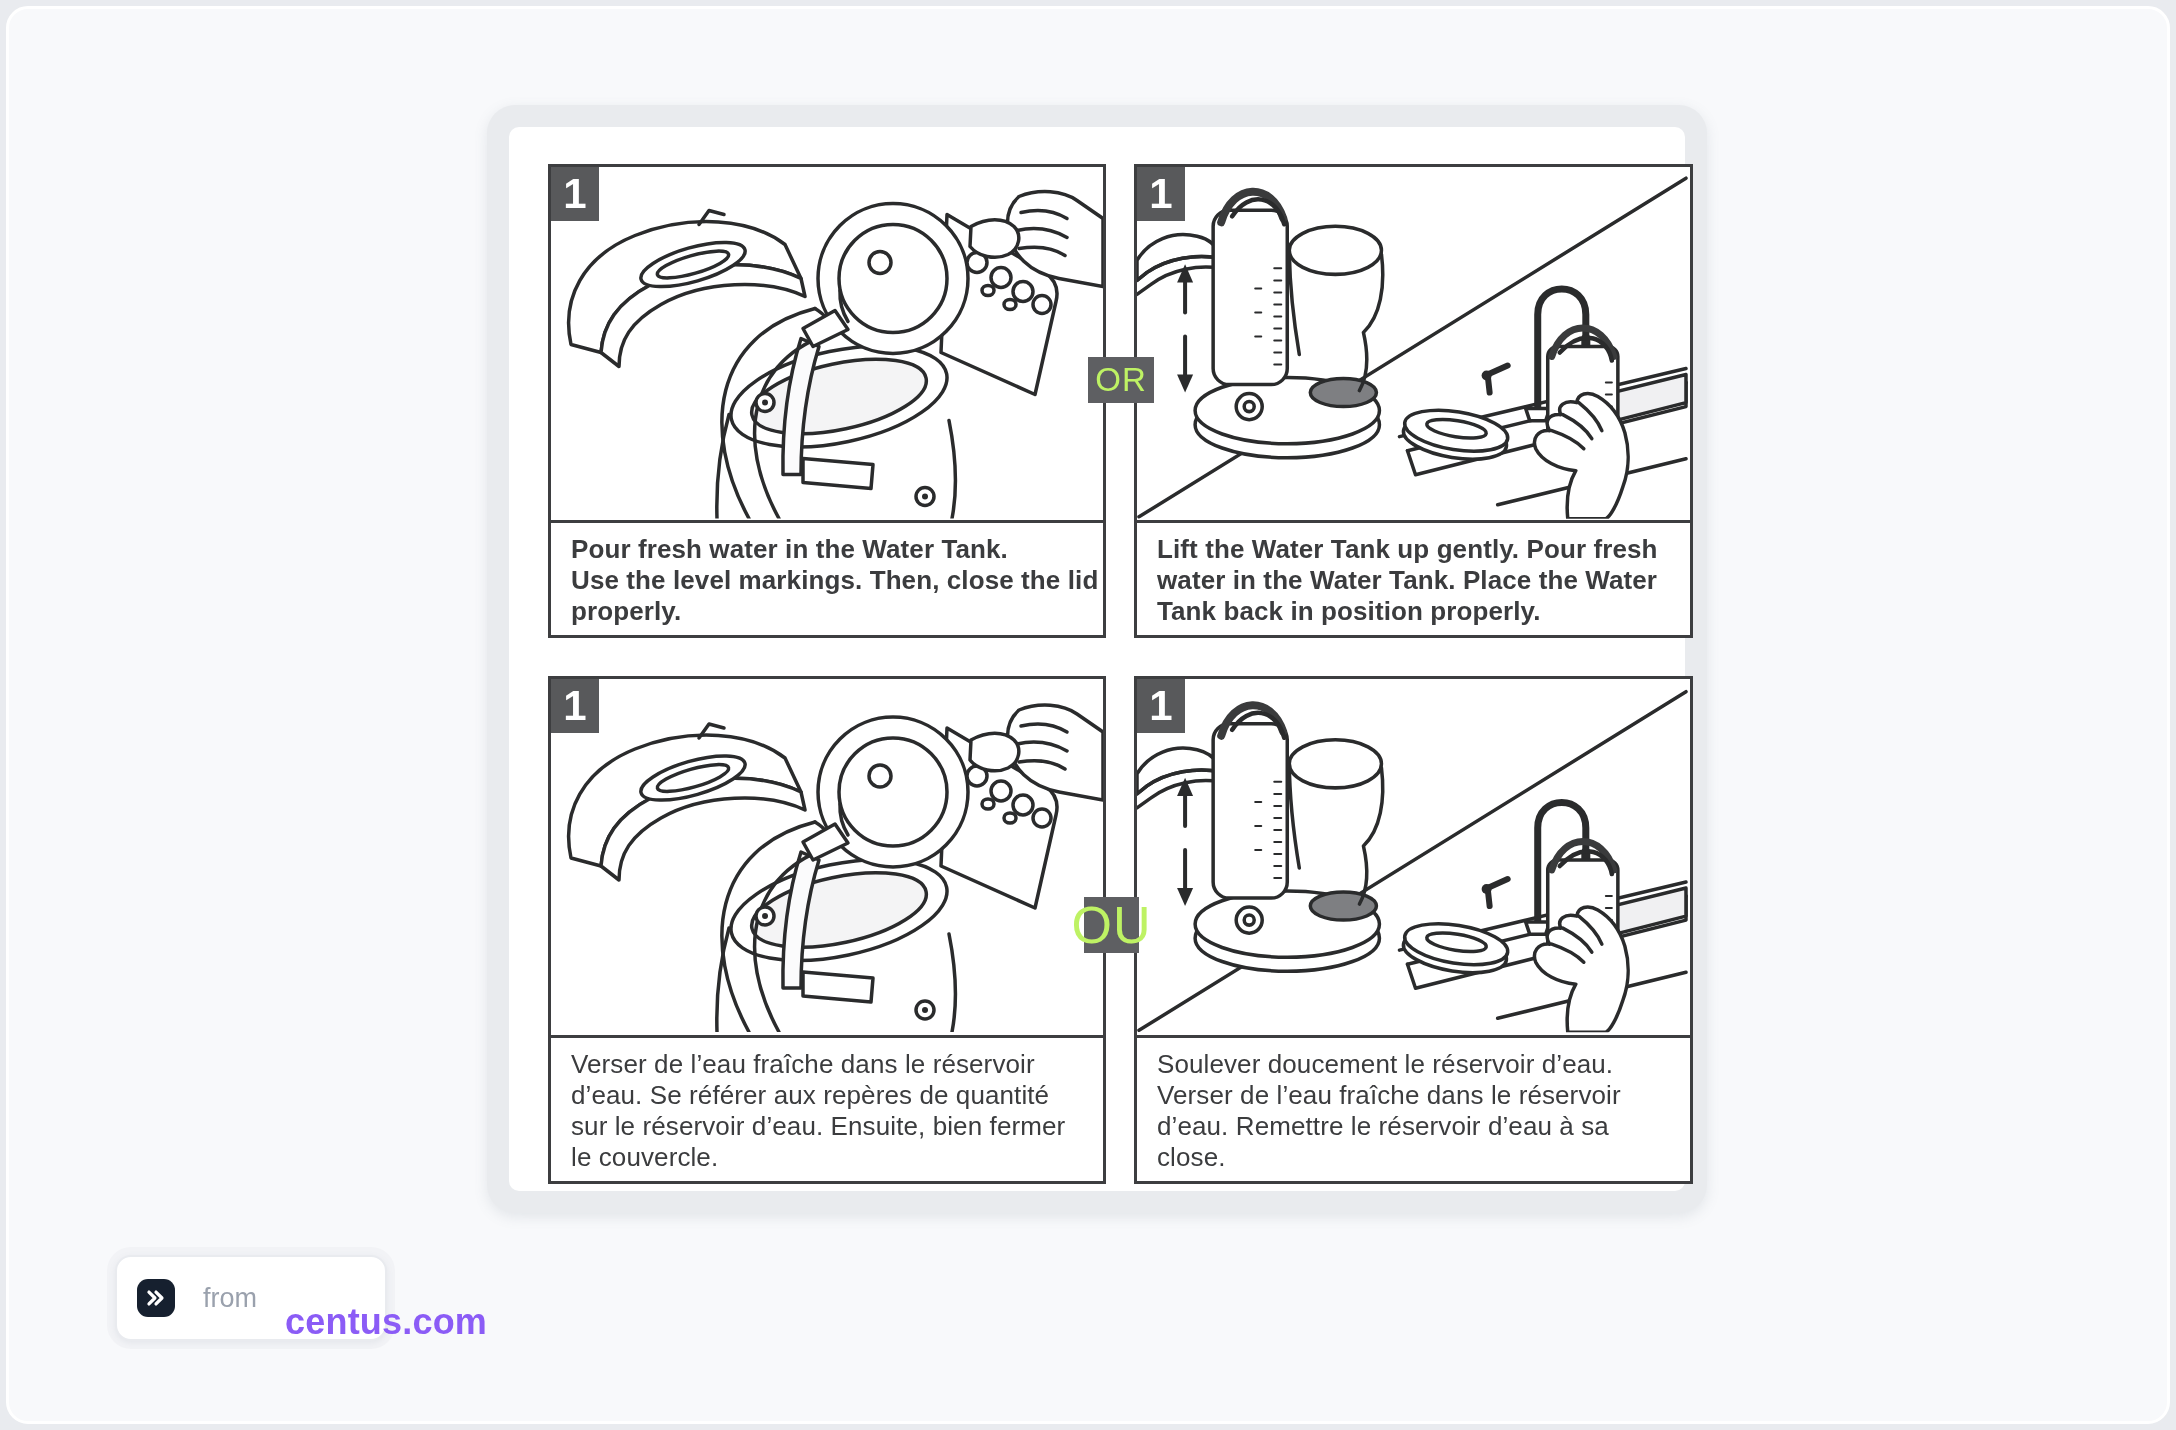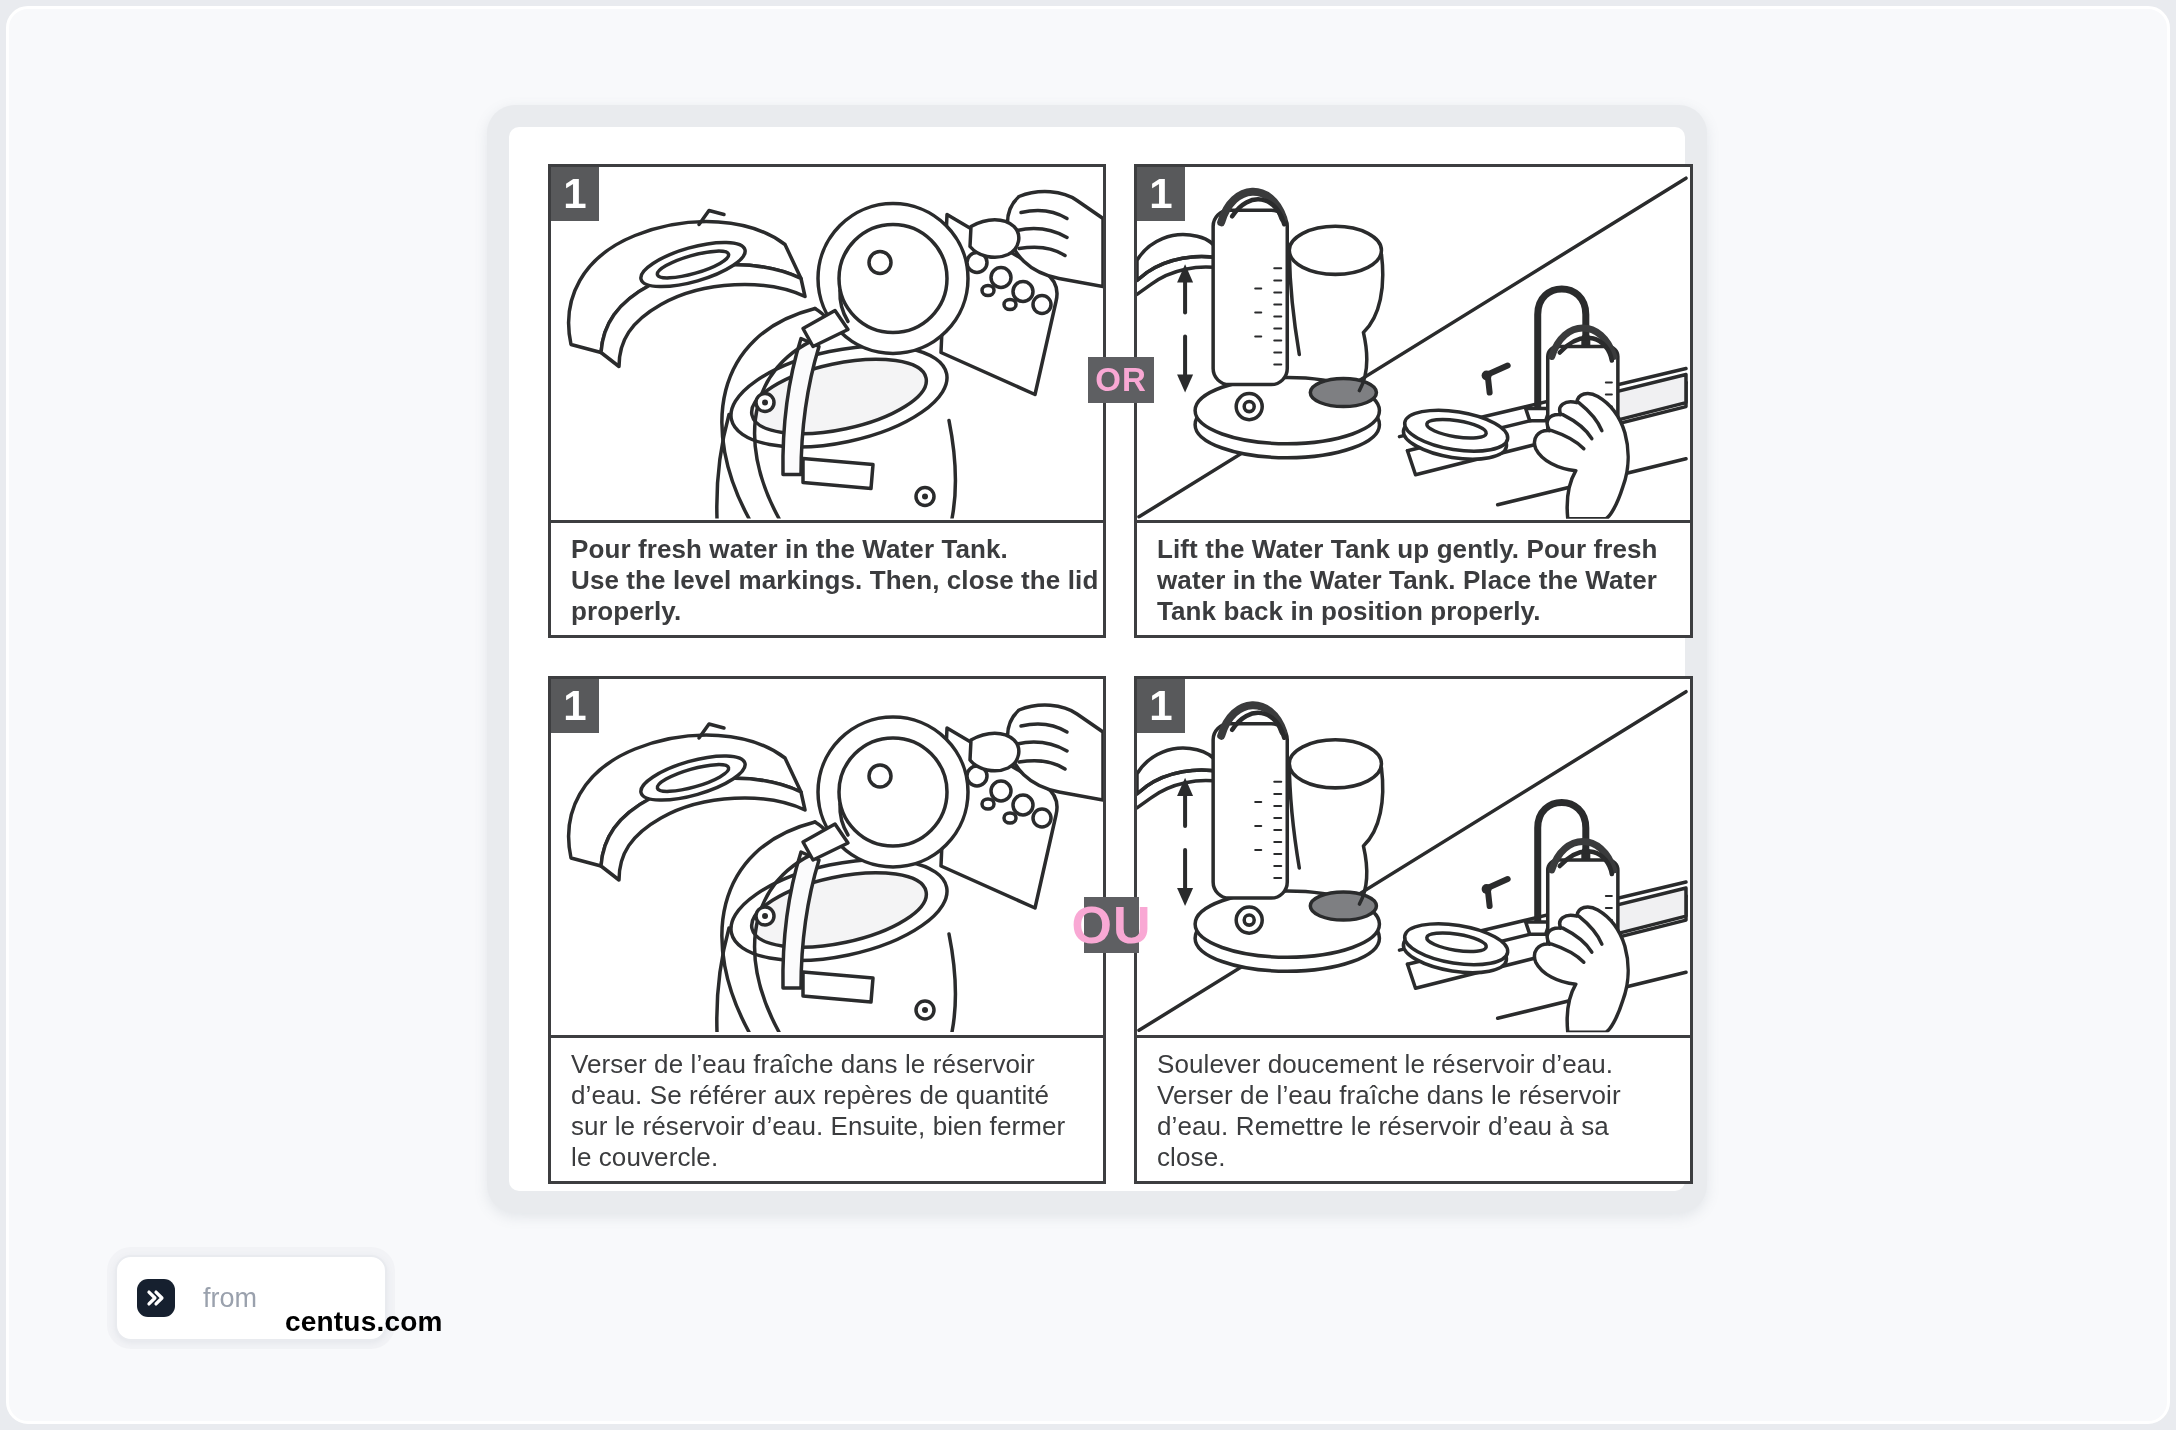--- a/index.html
+++ b/index.html
@@ -44,44 +44,44 @@
   .panel-caption{
     border-top:3px solid #3d3e40;
     padding:11px 6px 0 20px;
     font-size:26px;line-height:31px;color:#3b3c3e;
     white-space:pre;overflow:hidden;
     letter-spacing:.1px;
   }
   .row1 .panel-caption{height:101px;font-weight:bold;}
   .row2 .panel-caption{height:132px;}
   .connector{
-    position:absolute;z-index:6;background:#5e5f62;color:#f9a8d4;
+    position:absolute;z-index:6;background:#5e5f62;color:#bef264;
     display:flex;align-items:center;justify-content:center;
-    font-weight:700;letter-spacing:1px;
+    font-weight:400;letter-spacing:1px;
   }
   .connector.or{left:579px;top:230px;width:66px;height:46px;font-size:33px;}
   .connector.ou{left:575px;top:770px;width:55px;height:56px;font-size:52px;}
 
   
   .attr-outer{
     position:absolute;left:98px;top:1238px;width:288px;height:102px;
     background:#f2f3f6;border-radius:24px;
   }
   .attr-inner{
     position:absolute;left:8px;top:8px;right:8px;bottom:8px;
     background:#ffffff;border:2px solid #e9ebef;border-radius:16px;
     display:flex;align-items:center;gap:28px;padding:0 20px;box-sizing:border-box;
     box-shadow:0 2px 6px rgba(120,130,145,.10);
   }
   .attr-icon{
     width:38px;height:38px;border-radius:11px;background:#16202f;
     display:flex;align-items:center;justify-content:center;flex:none;
   }
   .attr-from{font-size:27px;color:#9aa1ad;}
-  .attr-domain{font-size:28px;font-weight:700;color:#000000;letter-spacing:.2px;margin-top:48px;}
+  .attr-domain{font-size:36px;font-weight:700;color:#8b5cf6;letter-spacing:.2px;margin-top:48px;}
 
   .illus{stroke:#2a2b2c;fill:none;stroke-width:3.5;stroke-linecap:round;stroke-linejoin:round;}
 </style>
 </head>
 <body>
 
 <svg width="0" height="0" style="position:absolute" aria-hidden="true">
   <defs>
     <symbol id="illusPour" viewBox="0 0 552 350">
       <g class="illus">

